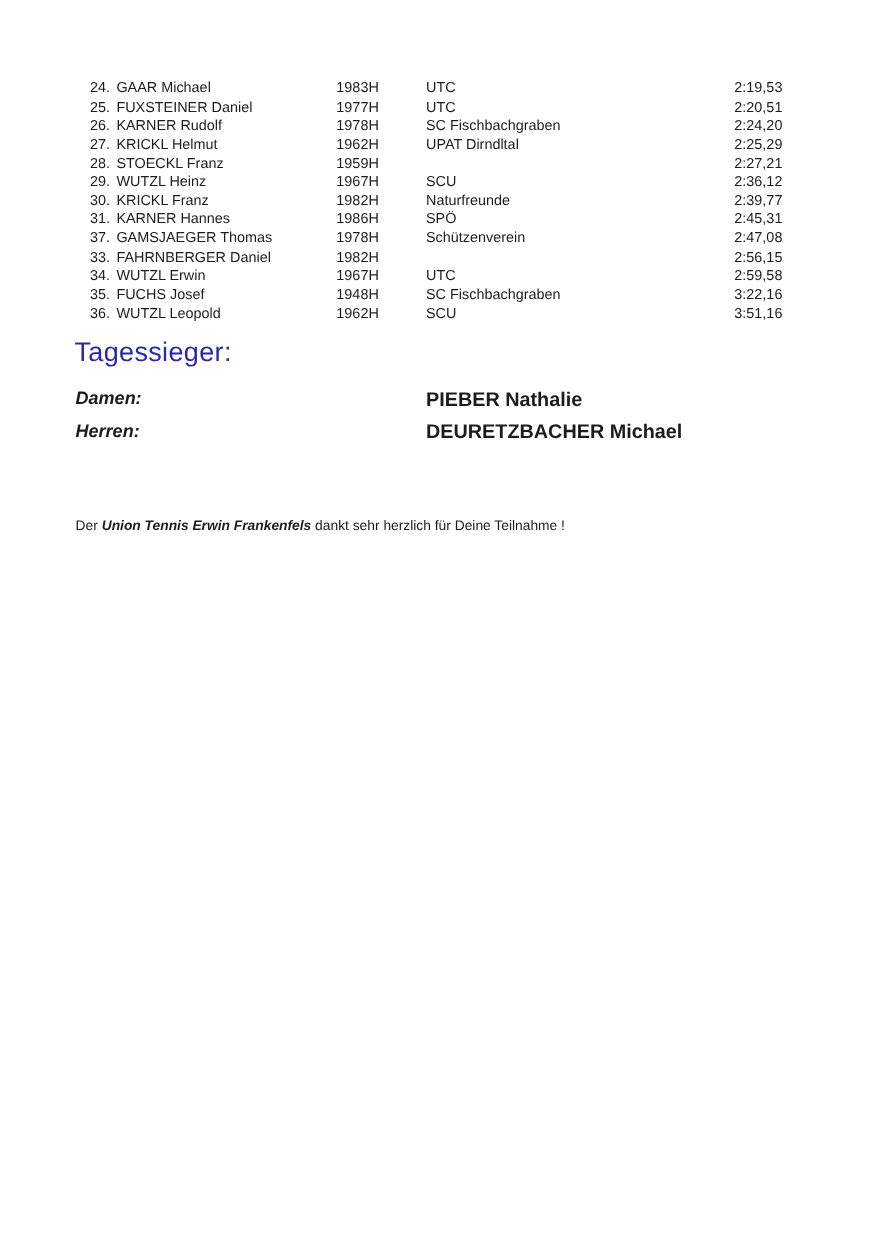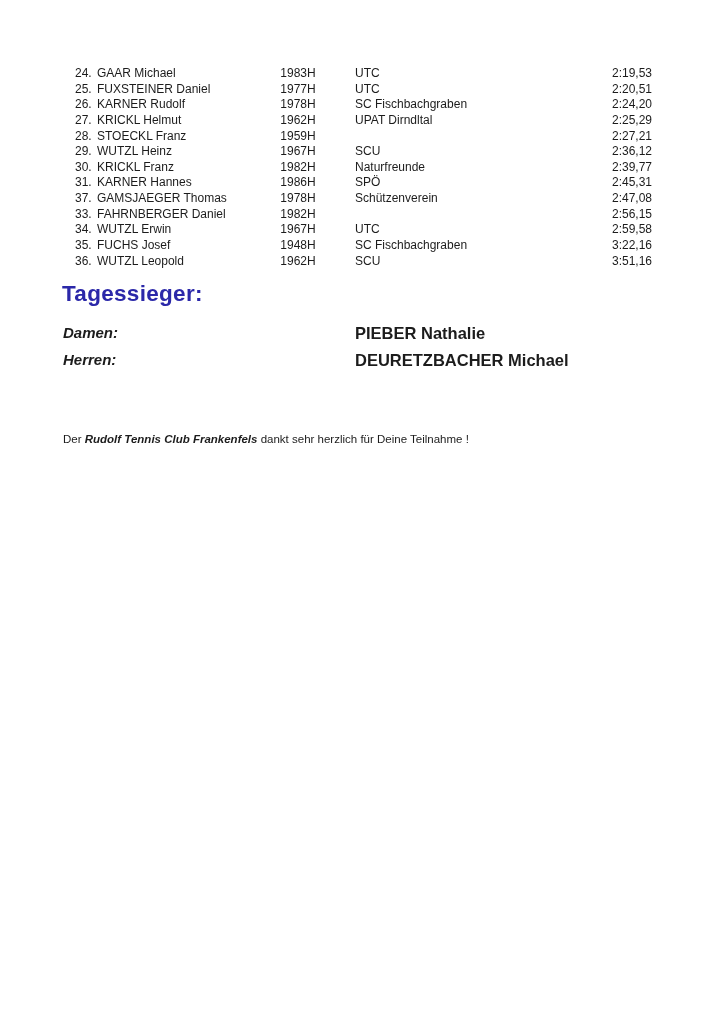--- a/index.html
+++ b/index.html
@@ -33,21 +33,21 @@
   .cell.name  { width: 180px; }
   .cell.year  { width: 30px; text-align: right; }
   .cell.cat   { width: 48px; }
   .cell.club  { flex: 1; }
   .cell.time  { width: 70px; text-align: right; }
   
   .heading {
     position: absolute;
     left: 62px; top: 281px;
     font-size: 22.5px;
-    font-weight: bold;
+    font-weight: normal;
     letter-spacing: 0.3px;
   }
   .winner-row {
     position: absolute;
     left: 63px;
     width: 590px; height: 22px;
   }
   .winner-row.damen  { top: 324px; }
   .winner-row.herren { top: 351px; }
   .winner-label {
@@ -197,16 +197,16 @@
     <span class="winner-label">Damen:</span>
     <span class="winner-name">PIEBER Nathalie</span>
   </div>
 
   <div class="winner-row herren">
     <span class="winner-label">Herren:</span>
     <span class="winner-name">DEURETZBACHER Michael</span>
   </div>
 
   <div class="footer-note">
-    <span>Der </span><span class="club-name">Rudolf Tennis Club Frankenfels</span><span> dankt sehr herzlich für Deine Teilnahme !</span>
+    <span>Der </span><span class="club-name">Union Tennis Erwin Frankenfels</span><span> dankt sehr herzlich für Deine Teilnahme !</span>
   </div>
 
 </div>
 
 </body></html>

